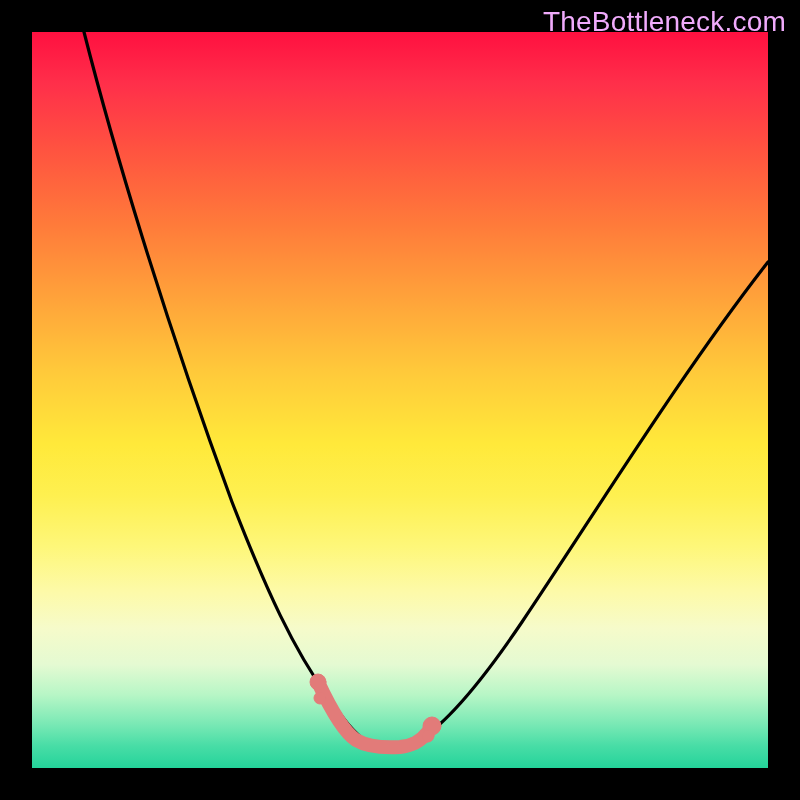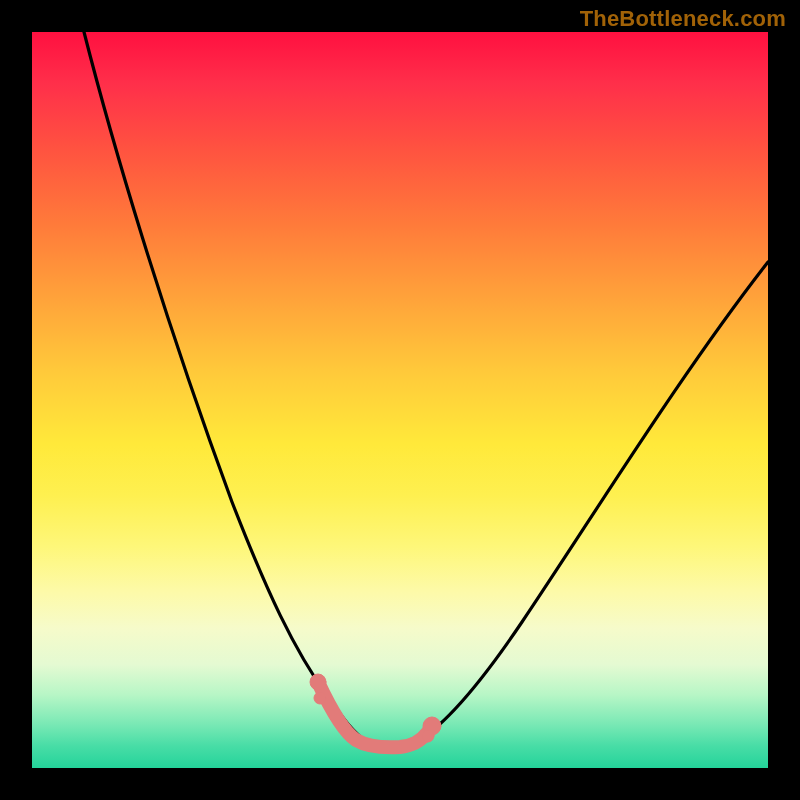--- a/index.html
+++ b/index.html
@@ -50,24 +50,24 @@
     position: absolute;
     top: 0; left: 0;
     width: 736px;
     height: 736px;
     overflow: visible;
   }
   .watermark {
     position: absolute;
     top: 6px;
     right: 14px;
-    color: #a16207;
-    font-size: 22px;
+    color: #f0abfc;
+    font-size: 28px;
     letter-spacing: 0.2px;
-    font-weight: 700;
+    font-weight: 400;
   }
 </style>
 </head>
 <body>
 
 <div class="frame">
 
   <div class="plot">
     <svg viewBox="0 0 736 736">
 

